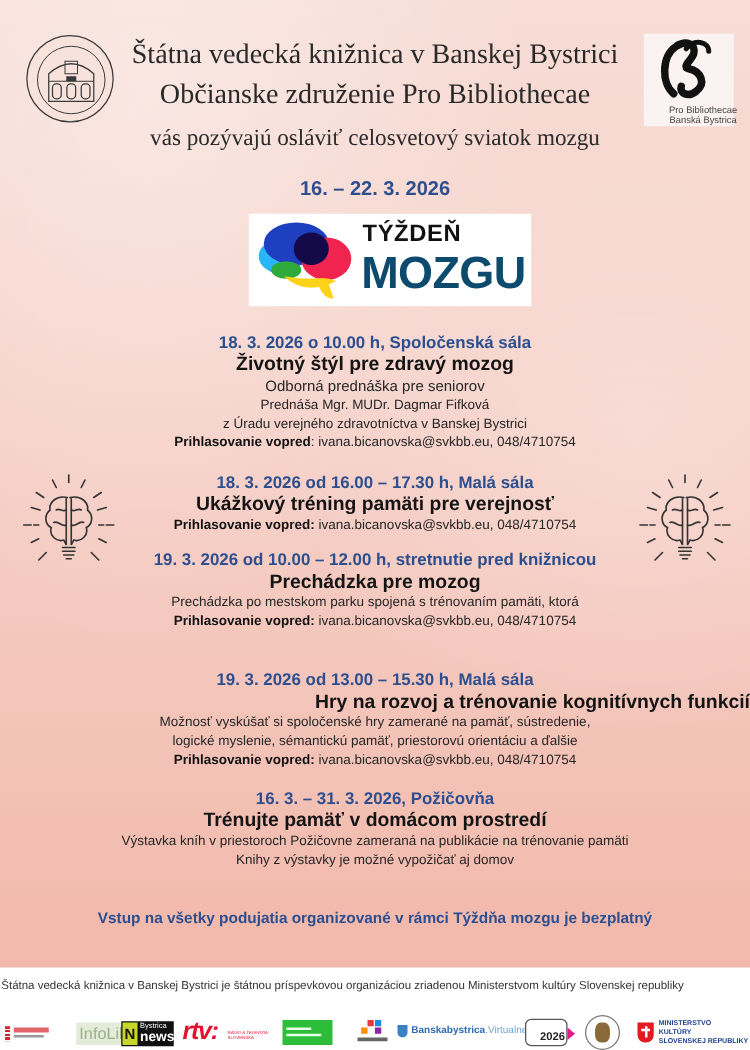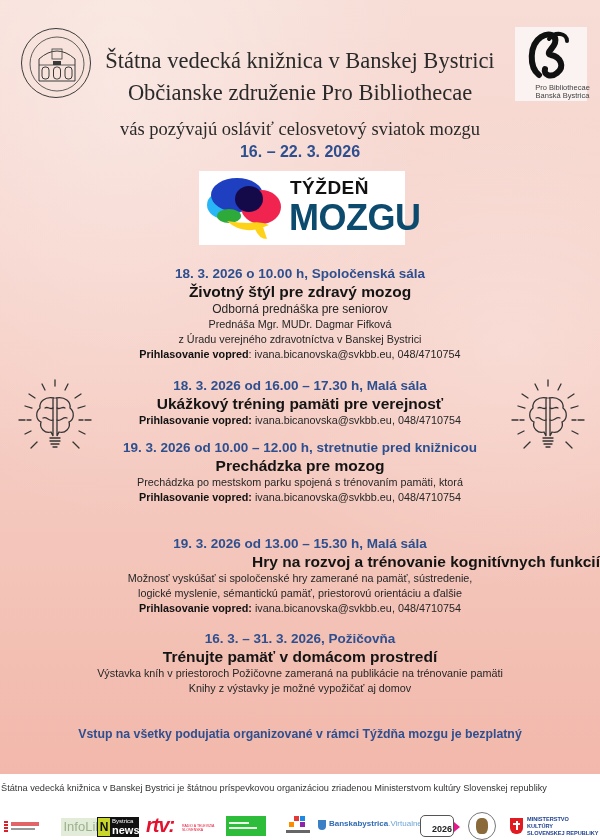--- a/index.html
+++ b/index.html
@@ -22,33 +22,33 @@
     position: absolute; left: 515px; top: 27px; width: 72px; height: 74px;
     background: #fbf3f1;
   }
   .logo-right .cap {
     position: absolute; left: 0; width: 95px; text-align: center;
     font-family: "Liberation Sans", sans-serif; font-size: 7.5px; color: #444; line-height: 8px;
   }
 
   .hdr-line {
     position: absolute; left: 80px; width: 440px; text-align: center;
-    font-family: "Liberation Serif", serif; color: #2a2a2a; white-space: nowrap; margin-top: 18px;
+    font-family: "Liberation Serif", serif; color: #2a2a2a; white-space: nowrap;
   }
   .hdr1 { top: 30px; font-size: 22.5px; }
   .hdr2 { top: 62px; font-size: 22.5px; }
   .hdr3 { top: 101px; font-size: 18.5px; }
 
   .week-date {
     position: absolute; left: 0; width: 600px; top: 143px; text-align: center;
     font-family: "Liberation Sans", sans-serif; font-weight: bold; font-size: 16px; color: #2e4f8f;
   }
 
   .brand-box {
-    position: absolute; left: 199px; top: 171px; width: 206px; height: 74px; background: #ffffff;
+    position: absolute; left: 199px; top: 171px; width: 226px; height: 74px; background: #ffffff;
   }
   .brand-t1 {
     position: absolute; left: 91px; top: 6px; font-family: "Liberation Sans", sans-serif;
     font-weight: bold; font-size: 19px; color: #111; letter-spacing: 0.5px;
   }
   .brand-t2 {
     position: absolute; left: 90px; top: 26px; font-family: "Liberation Sans", sans-serif;
     font-weight: bold; font-size: 36px; color: #0c4a6e; letter-spacing: -0.5px;
   }
 

